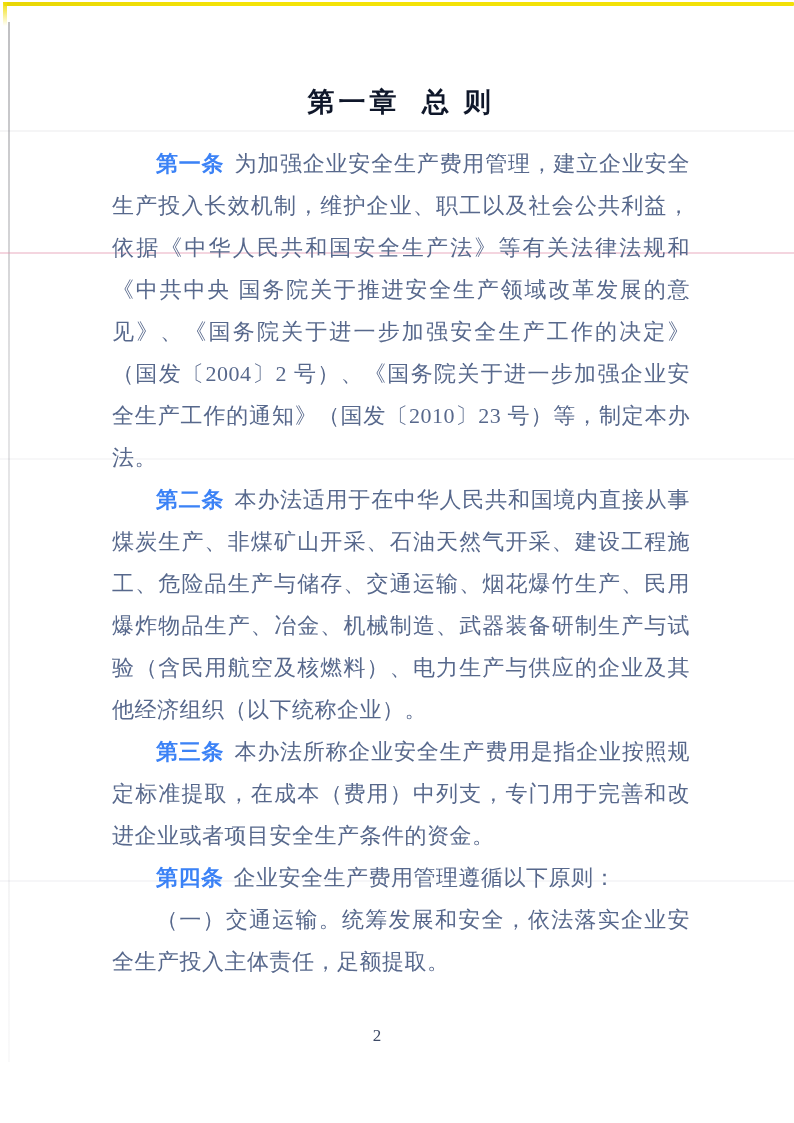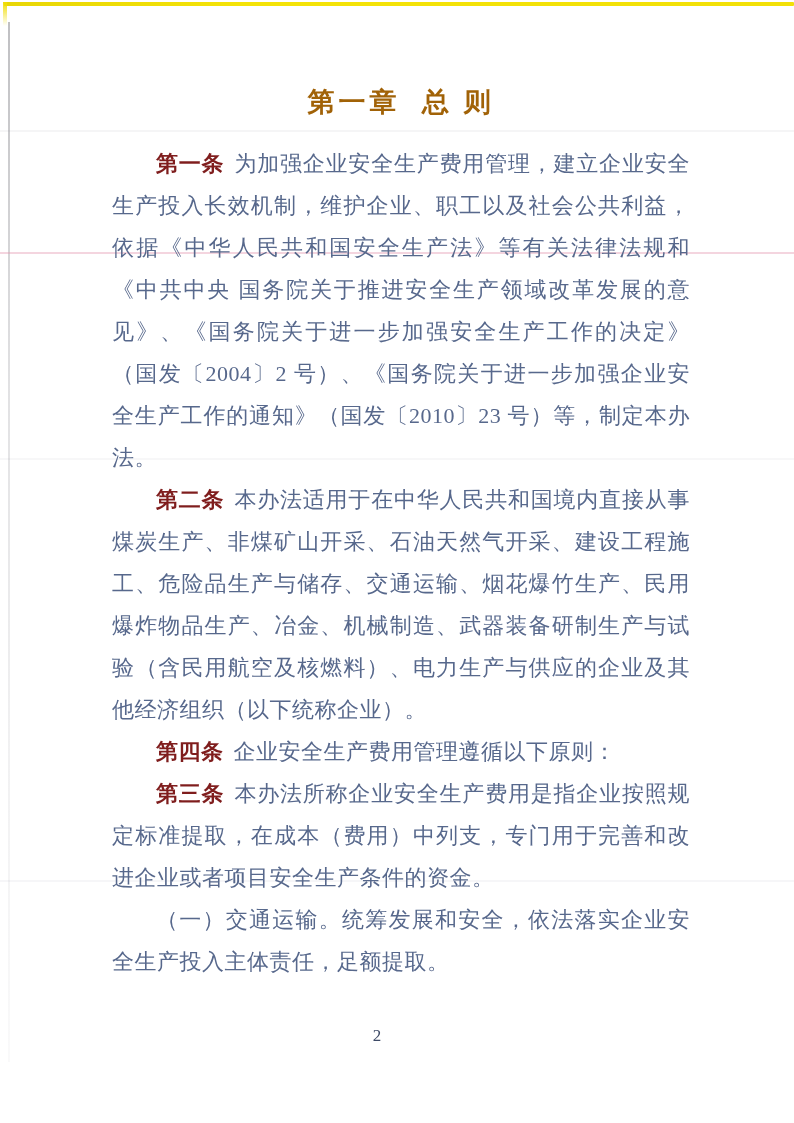--- a/index.html
+++ b/index.html
@@ -50,36 +50,36 @@
   .content {
     position: absolute;
     top: 0; left: 0; right: 0;
     padding: 84px 104px 0 112px;
   }
   .chapter-title {
     text-align: center;
     font-size: 27px;
     line-height: 36px;
     font-weight: bold;
-    color: #a16207;
+    color: #0f172a;
     letter-spacing: 4px;
     white-space: pre;
   }
   .body-text { margin-top: 23px; }
   .para {
     font-size: 22px;
     line-height: 42px;
     color: #57688c;
     text-align: justify;
     text-indent: 2em;
     letter-spacing: 0.5px;
   }
   .para .lead {
     font-weight: bold;
-    color: #7f1d1d;
+    color: #3b82f6;
     margin-right: 10px;
   }
   .page-number {
     position: absolute;
     top: 1026px;
     left: 0;
     width: 100%;
     text-align: center;
     font-size: 17px;
     color: #3d4a66;
@@ -97,20 +97,20 @@
   <div class="streak streak-a"></div>
   <div class="streak streak-pink"></div>
   <div class="streak streak-b"></div>
   <div class="streak streak-c"></div>
 
   <div class="content">
     <h1 class="chapter-title">第一章  总 则</h1>
     <div class="body-text" id="paragraphs">
         <p class="para"><span class="lead">第一条</span><span>为加强企业安全生产费用管理，建立企业安全生产投入长效机制，维护企业、职工以及社会公共利益，依据《中华人民共和国安全生产法》等有关法律法规和《中共中央 国务院关于推进安全生产领域改革发展的意见》、《国务院关于进一步加强安全生产工作的决定》（国发〔2004〕2 号）、《国务院关于进一步加强企业安全生产工作的通知》（国发〔2010〕23 号）等，制定本办法。</span></p>
         <p class="para"><span class="lead">第二条</span><span>本办法适用于在中华人民共和国境内直接从事煤炭生产、非煤矿山开采、石油天然气开采、建设工程施工、危险品生产与储存、交通运输、烟花爆竹生产、民用爆炸物品生产、冶金、机械制造、武器装备研制生产与试验（含民用航空及核燃料）、电力生产与供应的企业及其他经济组织（以下统称企业）。</span></p>
+        <p class="para"><span class="lead">第三条</span><span>本办法所称企业安全生产费用是指企业按照规定标准提取，在成本（费用）中列支，专门用于完善和改进企业或者项目安全生产条件的资金。</span></p>
         <p class="para"><span class="lead">第四条</span><span>企业安全生产费用管理遵循以下原则：</span></p>
-        <p class="para"><span class="lead">第三条</span><span>本办法所称企业安全生产费用是指企业按照规定标准提取，在成本（费用）中列支，专门用于完善和改进企业或者项目安全生产条件的资金。</span></p>
         <p class="para"><span>（一）交通运输。统筹发展和安全，依法落实企业安全生产投入主体责任，足额提取。</span></p>
       </div>
   </div>
 
   <div class="page-number">2</div>
 </div>
 
 </body></html>

